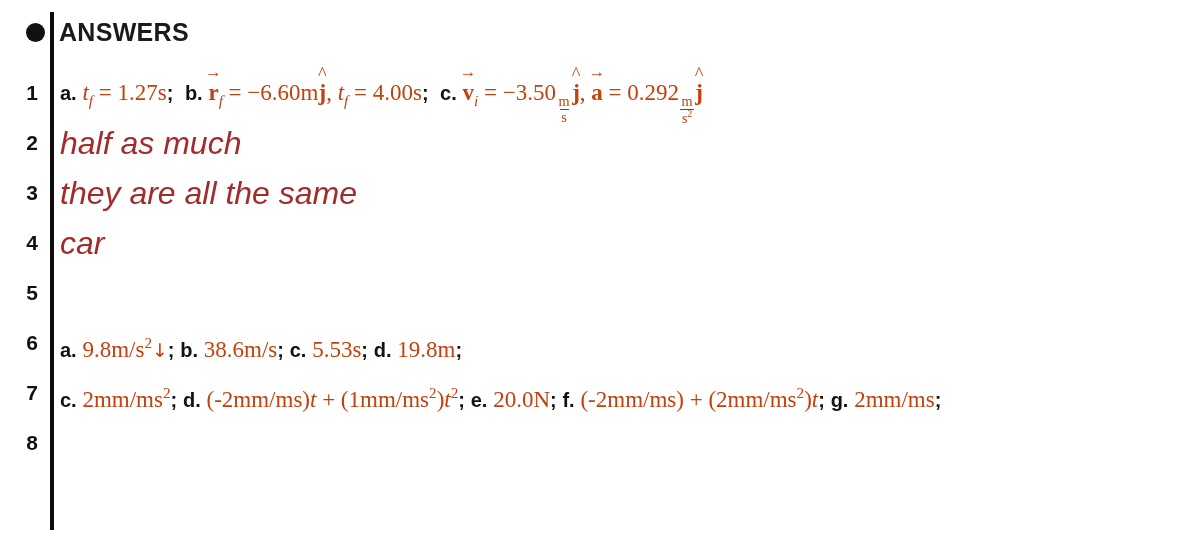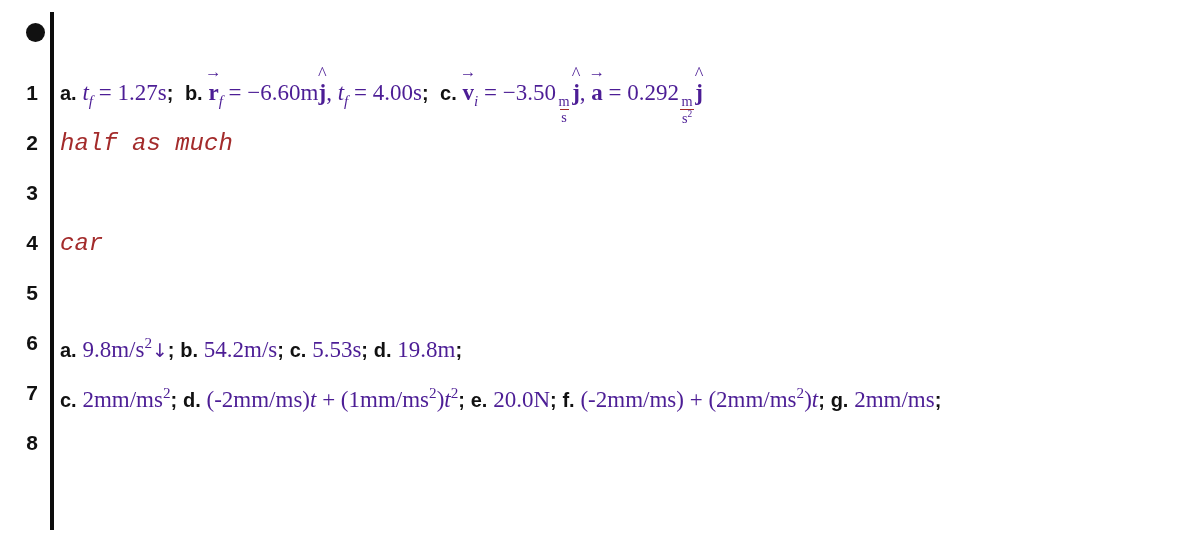--- a/index.html
+++ b/index.html
@@ -94,34 +94,34 @@
   }
 
   
   .lbl {
     font-family: "Liberation Sans", "DejaVu Sans", sans-serif;
     font-weight: bold;
     font-size: 20px;
     color: #111111;
   }
   .val {
-    color: #4c1d95;
+    color: #c2410c;
     font-family: "Liberation Serif", "DejaVu Serif", serif;
   }
   .sep {
     color: #111111;
     font-family: "Liberation Sans", "DejaVu Sans", sans-serif;
     font-weight: bold;
     font-size: 20px;
   }
   .prose {
     color: #a32b2b;
     font-style: italic;
-    font-size: 24px;
-    font-family: Liberation Mono, monospace;
+    font-size: 32px;
+    font-family: Liberation Sans, sans-serif;
   }
 
   
   .mi { font-style: italic; }
   sub { font-size: 0.66em; font-style: italic; }
   sup { font-size: 0.66em; }
 
   .vec {
     position: relative;
     display: inline-block;
@@ -172,20 +172,21 @@
 </style>
 </head>
 <body>
 
 <div id="answers-block">
 
   <div class="rule"></div>
 
   <div class="header-row">
     <div class="bullet"></div>
+    <div class="header-title">ANSWERS</div>
   </div>
 
   <div class="answer-list">
 
     <div class="answer-row">
       <div class="row-num">1</div>
       <div class="row-body">
         <span class="lbl">a.</span>
         <span class="val"><span class="mi">t</span><sub>f</sub> = 1.27s</span><span class="sep">;</span>&nbsp;
         <span class="lbl">b.</span>
@@ -203,40 +204,43 @@
 
     <div class="answer-row">
       <div class="row-num">2</div>
       <div class="row-body">
         <span class="prose">half as much</span>
       </div>
     </div>
 
     <div class="answer-row">
       <div class="row-num">3</div>
+      <div class="row-body">
+        <span class="prose">they are all the same</span>
+      </div>
     </div>
 
     <div class="answer-row">
       <div class="row-num">4</div>
       <div class="row-body">
         <span class="prose">car</span>
       </div>
     </div>
 
     <div class="answer-row">
       <div class="row-num">5</div>
     </div>
 
     <div class="answer-row">
       <div class="row-num">6</div>
       <div class="row-body">
         <span class="lbl">a.</span>
         <span class="val">9.8m/s<sup>2</sup><span class="arrow">↓</span></span><span class="sep">;</span>
         <span class="lbl">b.</span>
-        <span class="val">54.2m/s</span><span class="sep">;</span>
+        <span class="val">38.6m/s</span><span class="sep">;</span>
         <span class="lbl">c.</span>
         <span class="val">5.53s</span><span class="sep">;</span>
         <span class="lbl">d.</span>
         <span class="val">19.8m</span><span class="sep">;</span>
       </div>
     </div>
 
     <div class="answer-row">
       <div class="row-num">7</div>
       <div class="row-body">

